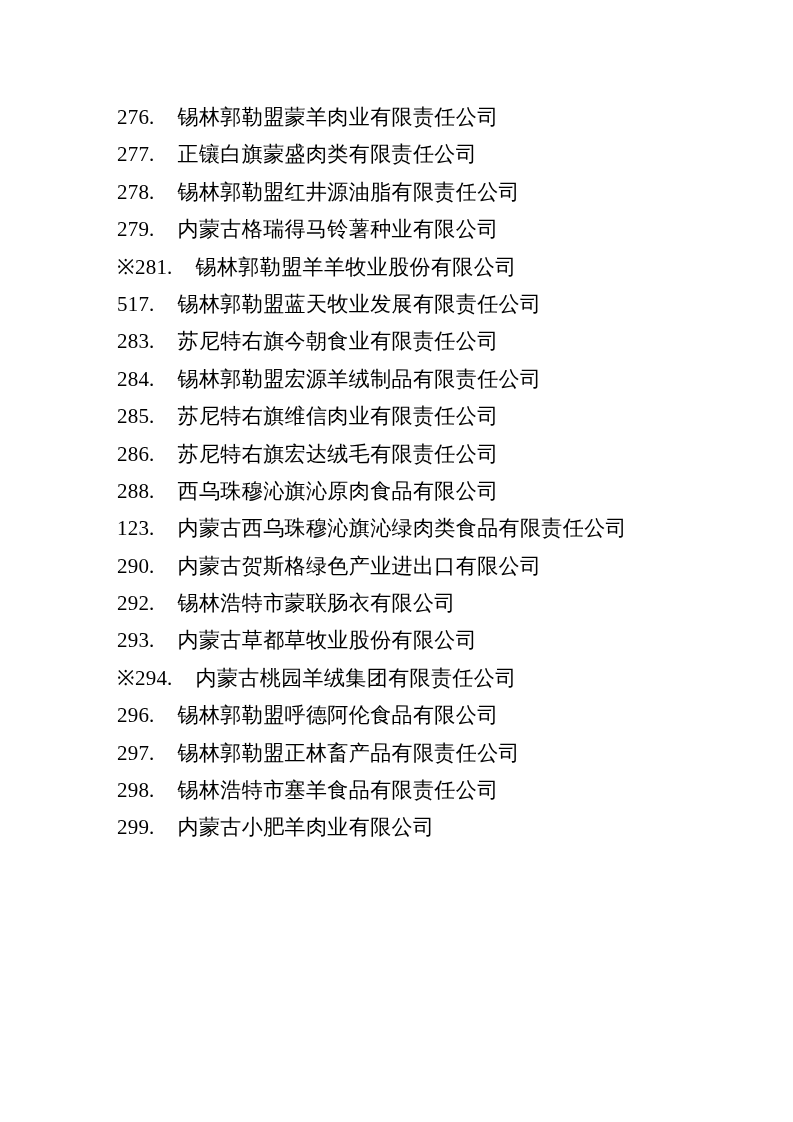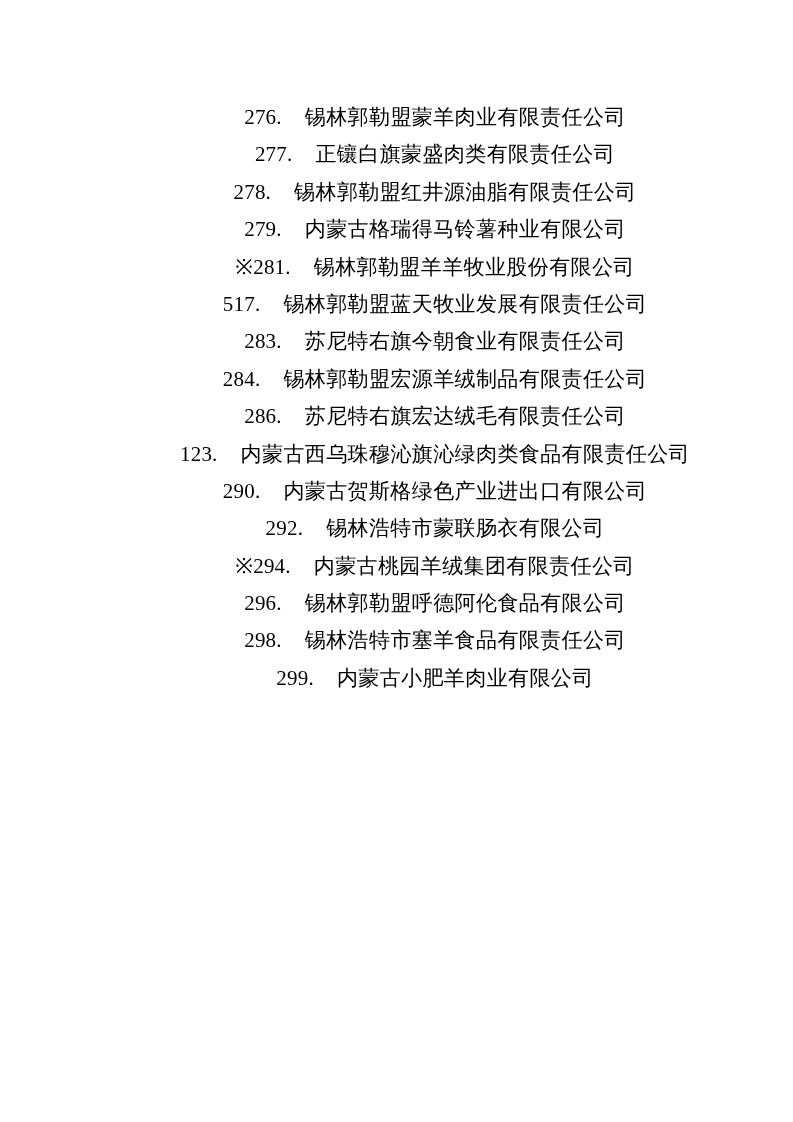--- a/index.html
+++ b/index.html
@@ -23,21 +23,20 @@
     right: 40px;
   }
   .row {
     margin: 0;
     padding: 0;
     font-size: 21px;
     line-height: 37.4px;
     height: 37.4px;
     white-space: nowrap;
     letter-spacing: 0.4px;
-    text-align: center;
   }
   .marker {
     display: inline;
   }
   .marker:empty {
     display: none;
   }
   .num {
     display: inline-block;
     margin-right: 23px;
@@ -62,36 +61,40 @@
 
 
   <p class="row"><span class="marker">※</span><span class="num">281.</span><span class="name">锡林郭勒盟羊羊牧业股份有限公司</span></p>
 
   <p class="row"><span class="num">517.</span><span class="name">锡林郭勒盟蓝天牧业发展有限责任公司</span></p>
 
   <p class="row"><span class="num">283.</span><span class="name">苏尼特右旗今朝食业有限责任公司</span></p>
 
   <p class="row"><span class="num">284.</span><span class="name">锡林郭勒盟宏源羊绒制品有限责任公司</span></p>
 
+  <p class="row"><span class="num">285.</span><span class="name">苏尼特右旗维信肉业有限责任公司</span></p>
 
   <p class="row"><span class="num">286.</span><span class="name">苏尼特右旗宏达绒毛有限责任公司</span></p>
 
 
+  <p class="row"><span class="num">288.</span><span class="name">西乌珠穆沁旗沁原肉食品有限公司</span></p>
 
   <p class="row"><span class="num">123.</span><span class="name">内蒙古西乌珠穆沁旗沁绿肉类食品有限责任公司</span></p>
 
   <p class="row"><span class="num">290.</span><span class="name">内蒙古贺斯格绿色产业进出口有限公司</span></p>
 
 
   <p class="row"><span class="num">292.</span><span class="name">锡林浩特市蒙联肠衣有限公司</span></p>
 
+  <p class="row"><span class="num">293.</span><span class="name">内蒙古草都草牧业股份有限公司</span></p>
 
   <p class="row"><span class="marker">※</span><span class="num">294.</span><span class="name">内蒙古桃园羊绒集团有限责任公司</span></p>
 
 
   <p class="row"><span class="num">296.</span><span class="name">锡林郭勒盟呼德阿伦食品有限公司</span></p>
 
+  <p class="row"><span class="num">297.</span><span class="name">锡林郭勒盟正林畜产品有限责任公司</span></p>
 
   <p class="row"><span class="num">298.</span><span class="name">锡林浩特市塞羊食品有限责任公司</span></p>
 
   <p class="row"><span class="num">299.</span><span class="name">内蒙古小肥羊肉业有限公司</span></p>
 </div>
 </div>
 
 </body></html>

